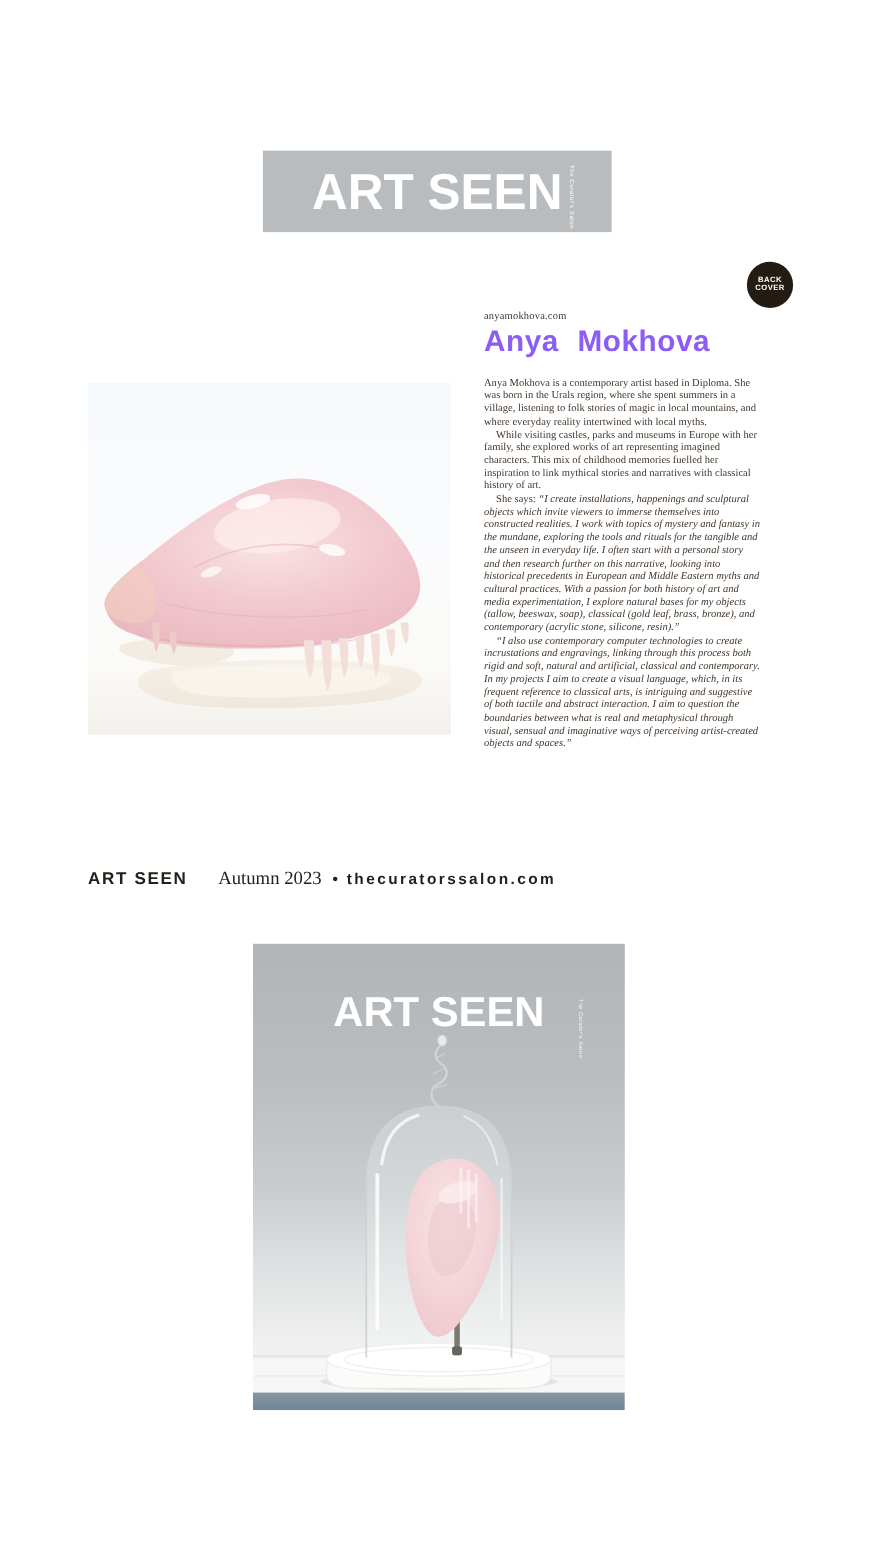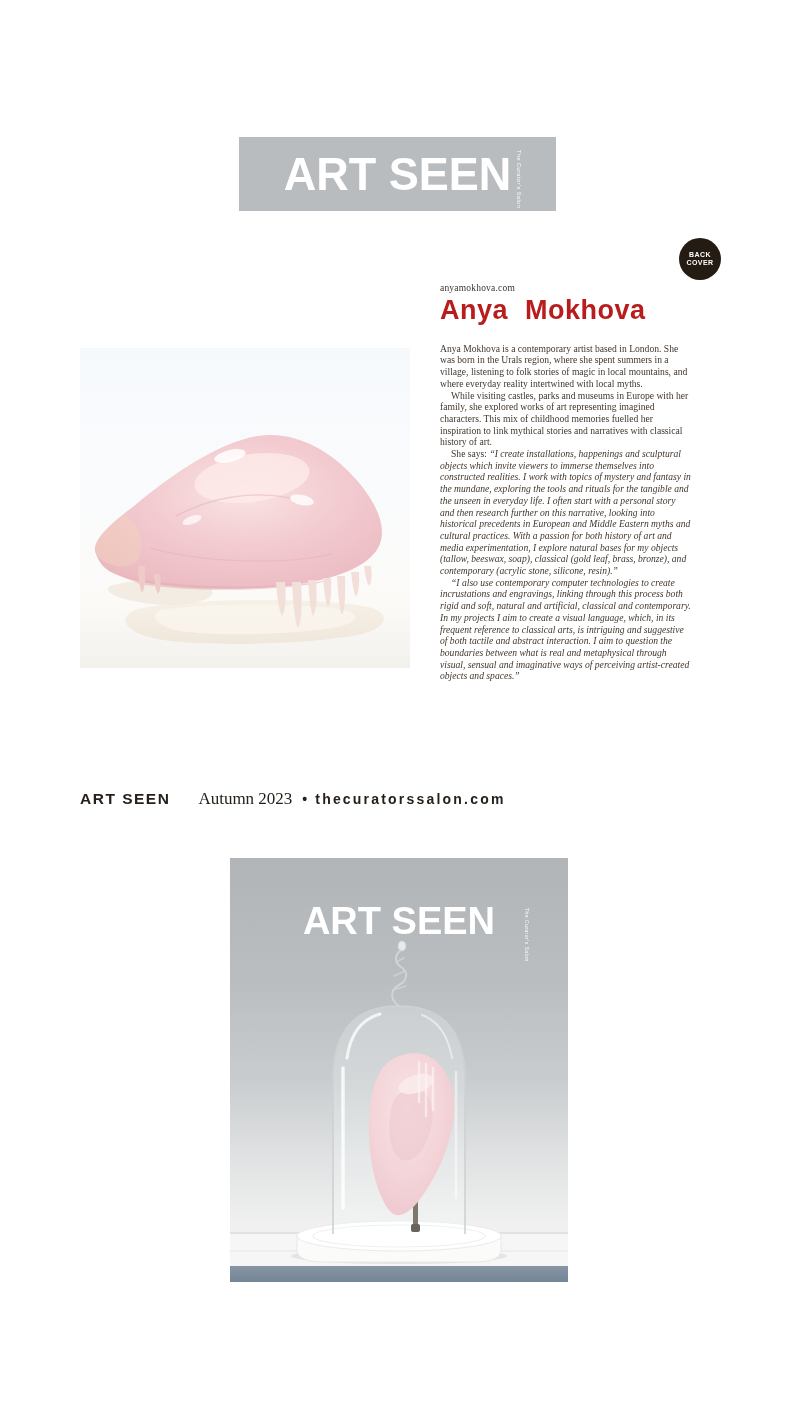--- a/index.html
+++ b/index.html
@@ -25,21 +25,21 @@
 
   
   .artwork-left{position:absolute;left:80px;top:348px;width:330px;height:320px;
                 background:linear-gradient(180deg,#f6f9fc 0%,#fafbfd 45%,#fbfaf7 80%,#f3f1ec 100%);}
   .artwork-left svg{display:block;width:100%;height:100%;}
 
   
   .article{position:absolute;left:440px;top:283px;width:252px;}
   .article-website{font-size:9.5px;color:#3a332c;letter-spacing:.2px;margin:0 0 3px 0;}
   .article-title{font-family:"Liberation Sans",sans-serif;font-weight:800;font-size:27px;
-                 letter-spacing:.5px;word-spacing:9px;color:#b91c1c;margin:0 0 17px 0;line-height:1.1;}
+                 letter-spacing:.5px;word-spacing:9px;color:#8b5cf6;margin:0 0 17px 0;line-height:1.1;}
   .article-body p{margin:0;font-size:9.6px;line-height:11.7px;color:#41362c;text-align:left;}
   .article-body .ind{text-indent:11px;}
   .it{font-style:italic;}
   .endmark{font-size:9px;color:#241b12;}
 
   
   .caption{position:absolute;left:80px;top:716px;width:660px;font-size:21.5px;
            color:#3f3a33;white-space:nowrap;}
   .caption .cap-prefix{color:#5c574f;font-weight:400;}
   .caption .cap-strong{font-weight:700;color:#3a352e;}
@@ -125,21 +125,21 @@
 
       <path d="M96,168 C130,150 170,142 210,150" stroke="#e3b0b7" stroke-width="1.4" fill="none" opacity="0.5"></path>
       <path d="M70,200 C120,214 200,218 252,206" stroke="#ddaab2" stroke-width="1.2" fill="none" opacity="0.4"></path>
     </svg>
   </div>
 
   <div class="article">
     <p class="article-website">anyamokhova.com</p>
     <h1 class="article-title">Anya Mokhova</h1>
     <div class="article-body">
-      <p><span>Anya Mokhova is a contemporary artist based in London. She was born in the Urals region, where she spent summers in a village, listening to folk stories of magic in local mountains, and where everyday reality intertwined with local myths.</span></p>
+      <p><span>Anya Mokhova is a contemporary artist based in Diploma. She was born in the Urals region, where she spent summers in a village, listening to folk stories of magic in local mountains, and where everyday reality intertwined with local myths.</span></p>
       <p class="ind"><span>While visiting castles, parks and museums in Europe with her family, she explored works of art representing imagined characters. This mix of childhood memories fuelled her inspiration to link mythical stories and narratives with classical history of art.</span></p>
       <p class="ind"><span>She says: </span><span class="it">“I create installations, happenings and sculptural objects which invite viewers to immerse themselves into constructed realities. I work with topics of mystery and fantasy in the mundane, exploring the tools and rituals for the tangible and the unseen in everyday life. I often start with a personal story and then research further on this narrative, looking into historical precedents in European and Middle Eastern myths and cultural practices. With a passion for both history of art and media experimentation, I explore natural bases for my objects (tallow, beeswax, soap), classical (gold leaf, brass, bronze), and contemporary (acrylic stone, silicone, resin).”</span></p>
       <p class="ind it"><span>“I also use contemporary computer technologies to create incrustations and engravings, linking through this process both rigid and soft, natural and artificial, classical and contemporary. In my projects I aim to create a visual language, which, in its frequent reference to classical arts, is intriguing and suggestive of both tactile and abstract interaction. I aim to question the boundaries between what is real and metaphysical through visual, sensual and imaginative ways of perceiving artist-created objects and spaces.”</span></p>
     </div>
   </div>
 
 
   <div class="footer-line">
     <span class="footer-brand">ART SEEN</span>
     <span class="footer-issue">Autumn 2023</span>

